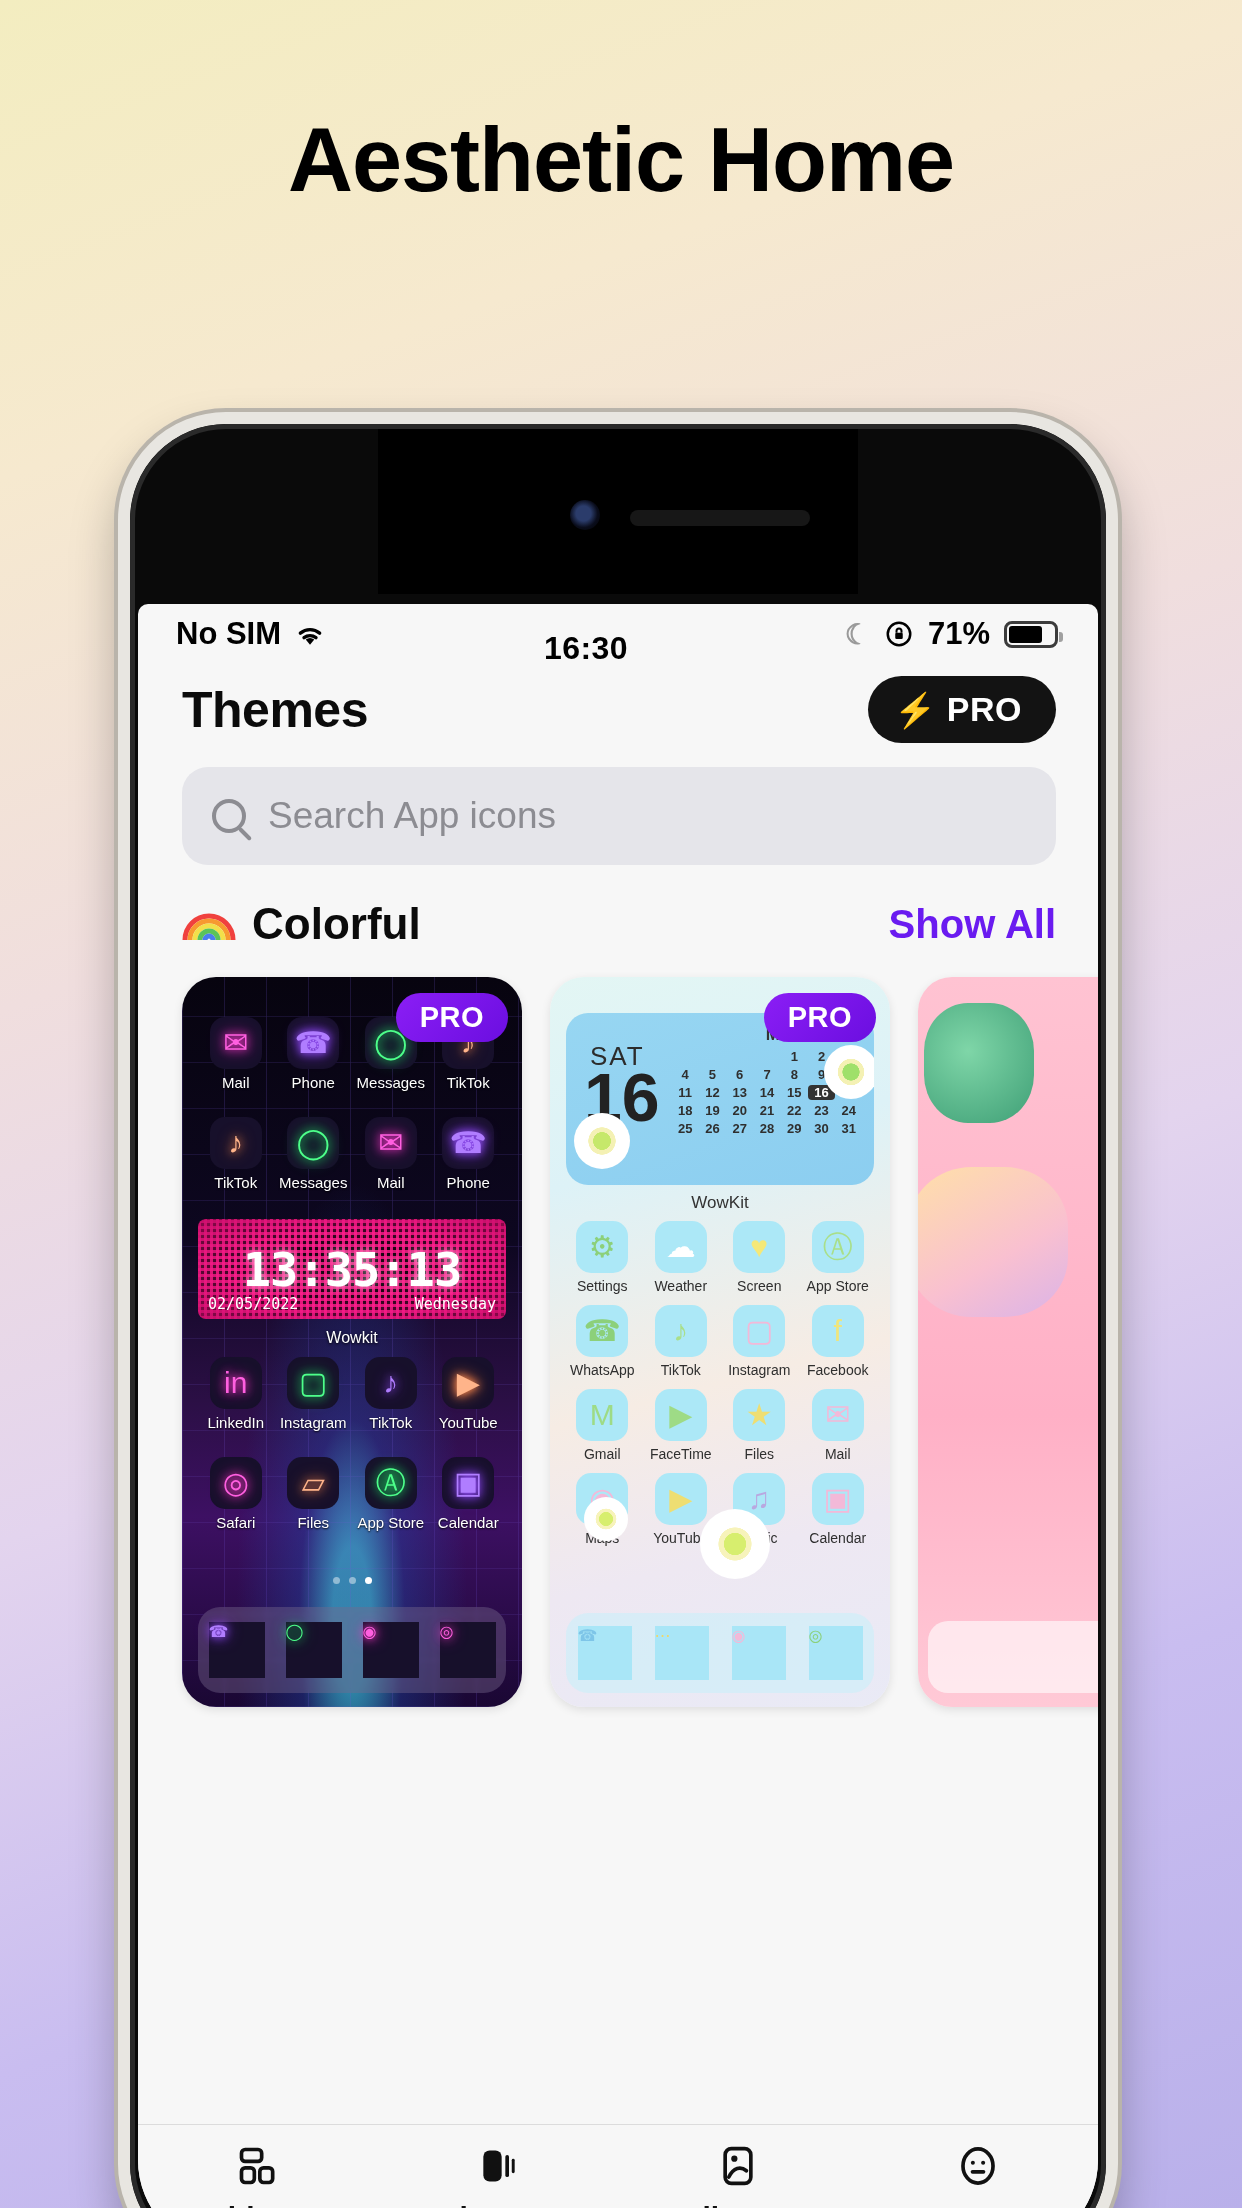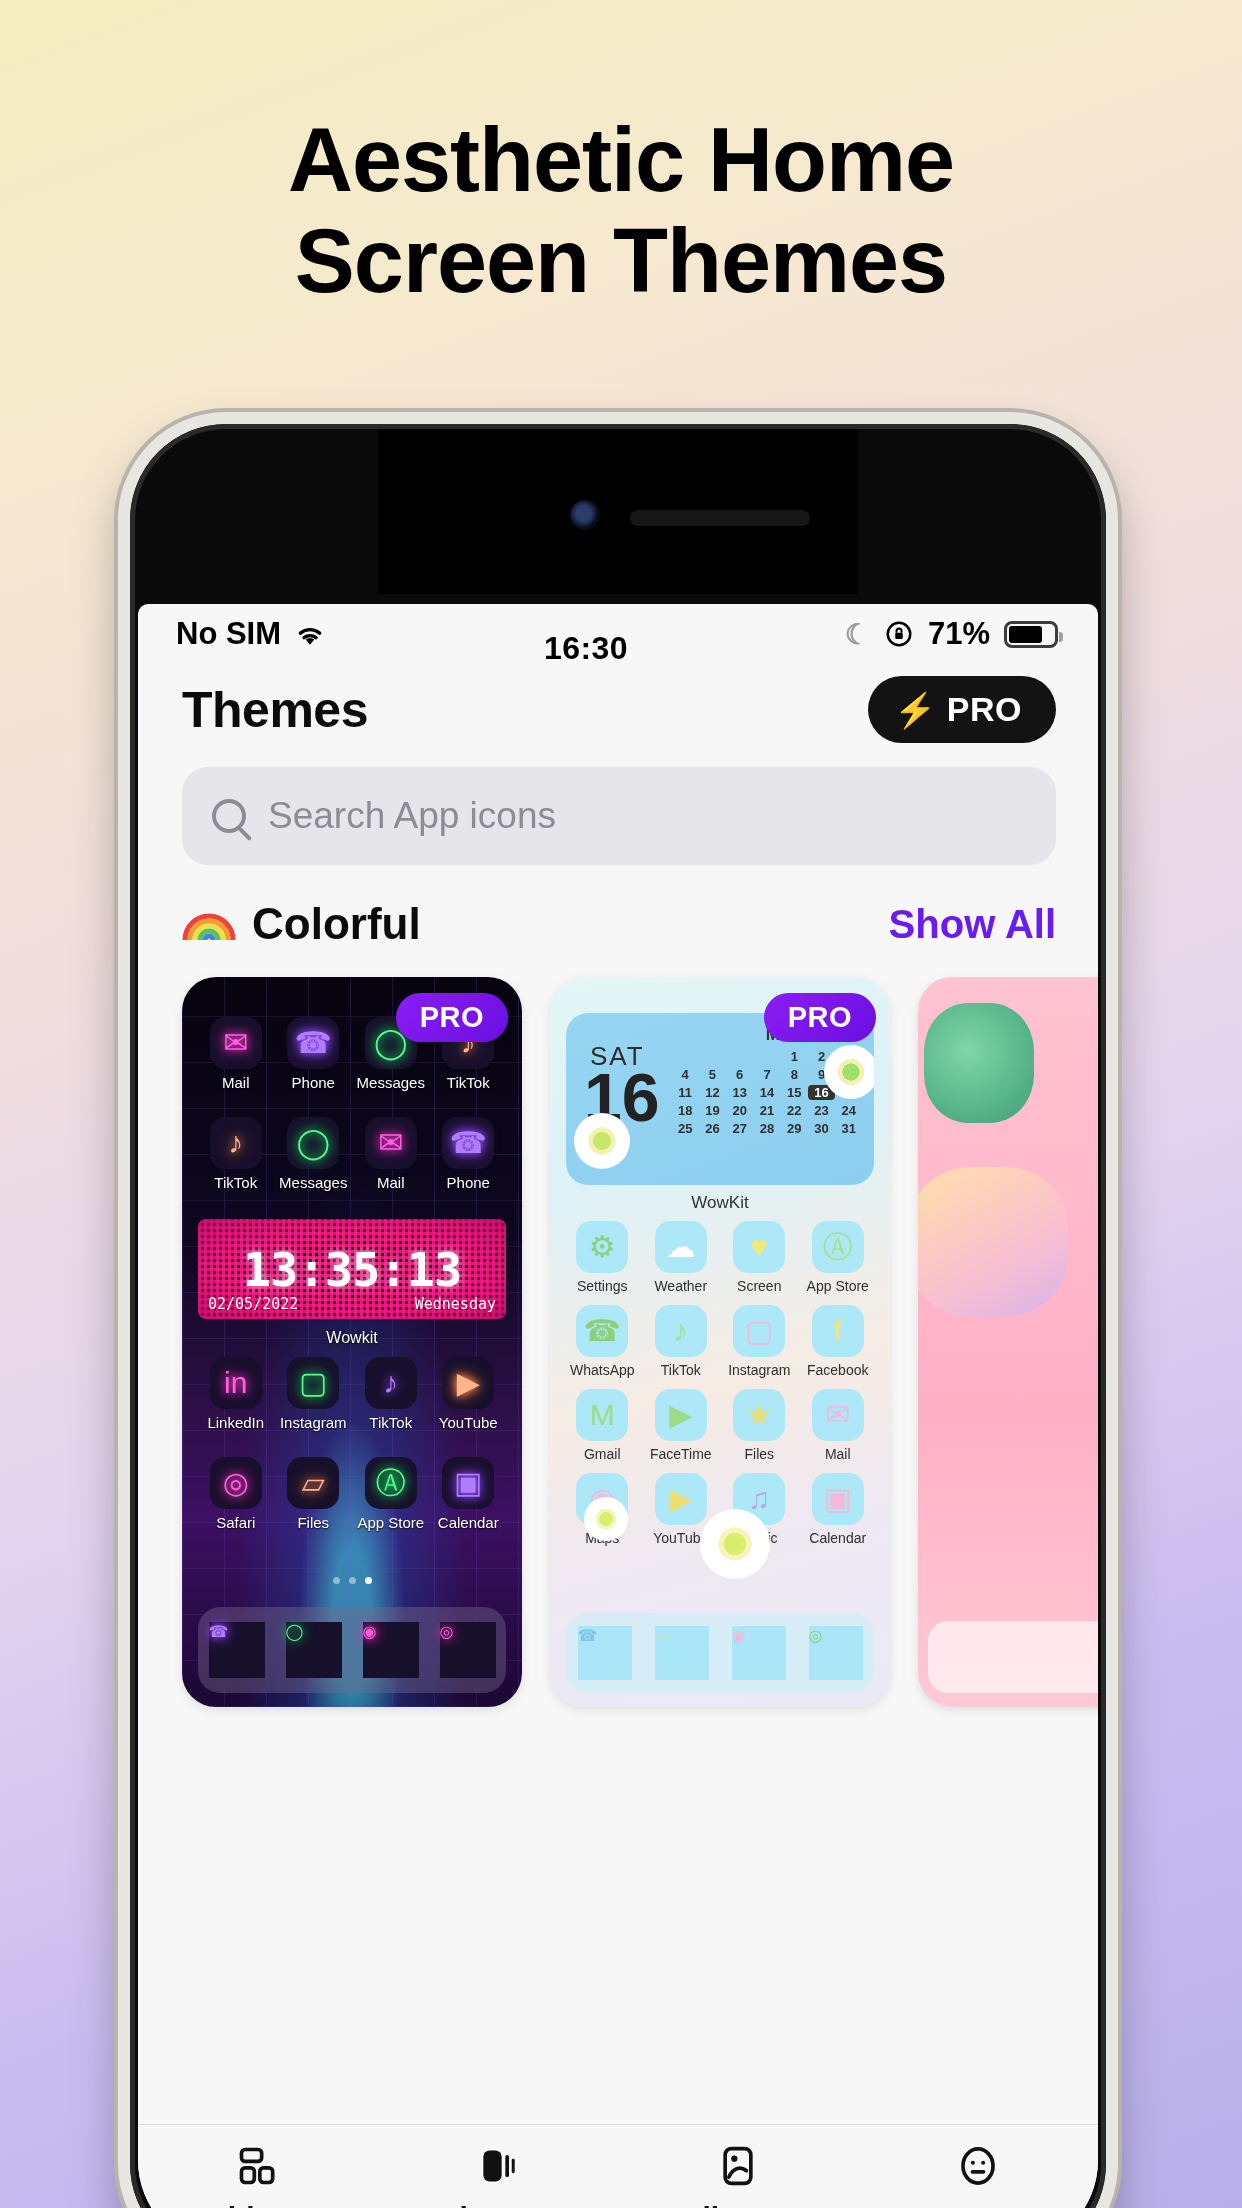--- a/index.html
+++ b/index.html
@@ -221,21 +221,20 @@
      display:flex; align-items:flex-start; padding-top:18px; }
   .tab { flex:1; display:flex; flex-direction:column; align-items:center; gap:12px; color:#111; }
   .tab .tl { font-size:30px; font-weight:600; }
   .ti { height:46px; display:flex; align-items:center; justify-content:center; }
 </style>
 </head>
 <body>
 
 <div class="promo">
   <span class="l1">Aesthetic Home</span>
-  <span class="l2">Screen Themes</span>
 </div>
 
 <div class="phone">
   <div class="side-btn sb1"></div>
   <div class="side-btn sb2"></div>
   <div class="side-btn sb3"></div>
   <div class="side-btn sb4"></div>
 
   <div class="notch">
     <div class="camera"></div>

